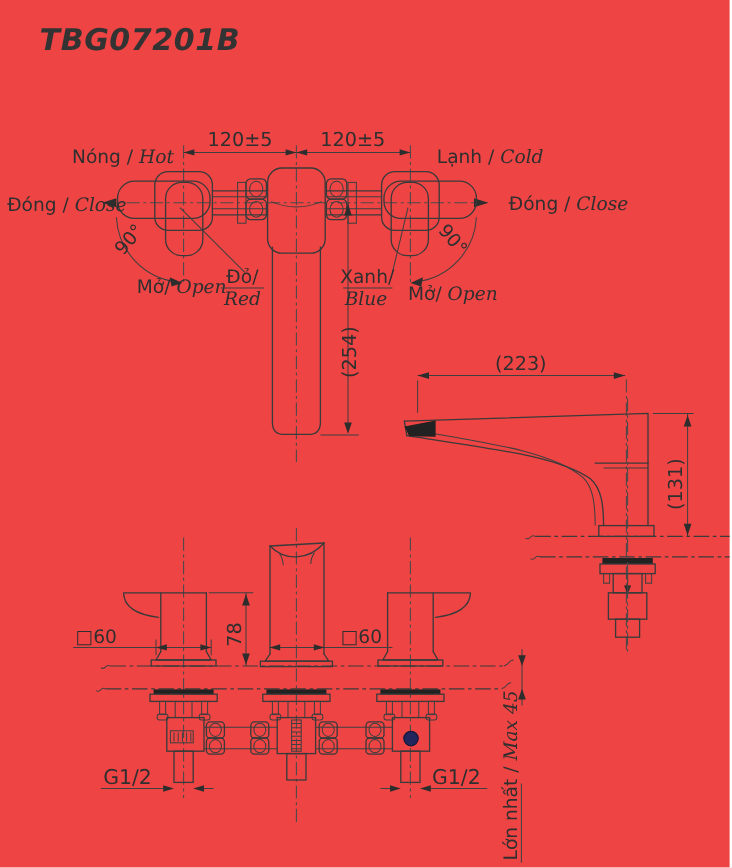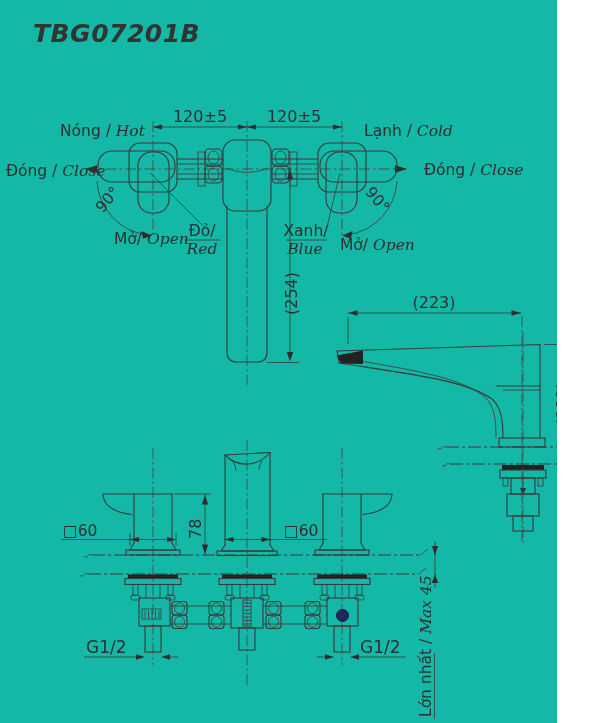--- a/index.html
+++ b/index.html
@@ -1,16 +1,16 @@
 <!DOCTYPE html>
 <html><head>
 <meta charset="utf-8">
 <style>
   html,body{margin:0;padding:0;background:#ffffff;}
-  .page{position:relative;width:557px;height:723px;background:#14b8a6;overflow:hidden;
+  .page{position:relative;width:608px;height:723px;background:#ef4444;overflow:hidden;
         font-family:"DejaVu Sans","Liberation Sans",sans-serif;}
   svg{position:absolute;left:0;top:0;}
   .ln{stroke:#3a3a3a;stroke-width:1.1;fill:none;stroke-linecap:round;}
   .thin{stroke:#3f3f3f;stroke-width:0.85;fill:none;}
   .cl{stroke:#4a4a4a;stroke-width:0.9;fill:none;stroke-dasharray:11 3 2.5 3;}
   .deck{stroke:#3a3a3a;stroke-width:1;fill:none;stroke-dasharray:13 3 3 3;}
   .fl{fill:#2d2d2d;stroke:none;}
   .dk{fill:#222222;stroke:none;}
   text{font-family:"DejaVu Sans","Liberation Sans",sans-serif;font-size:15.5px;fill:#2f2f2f;}
   .dim{font-size:16px;}

